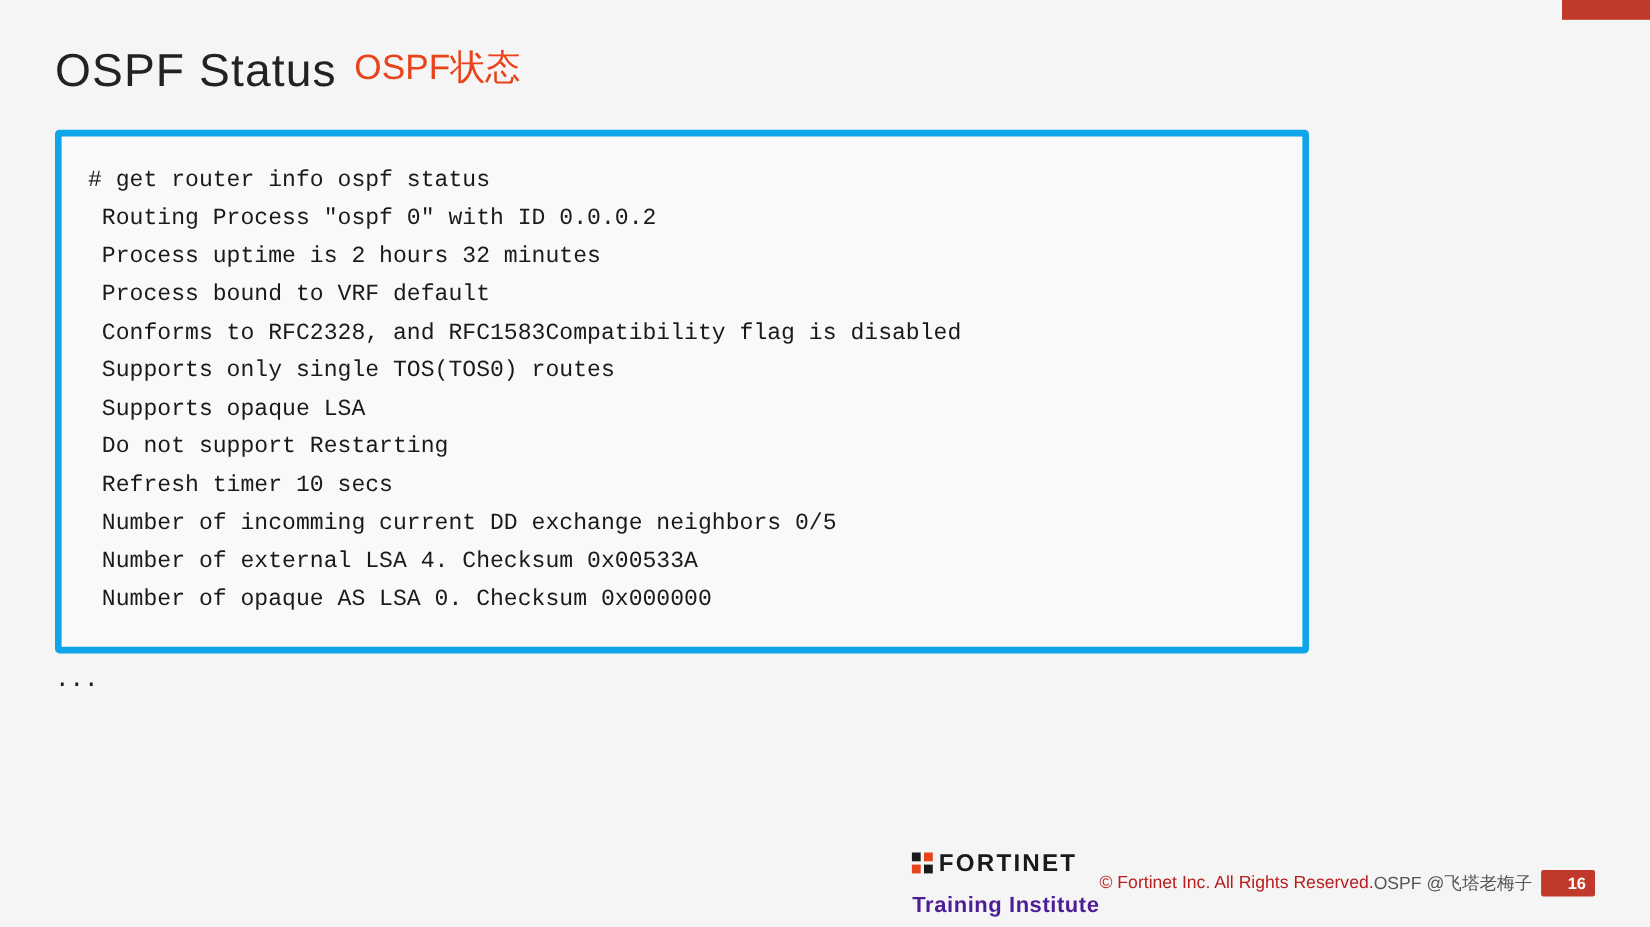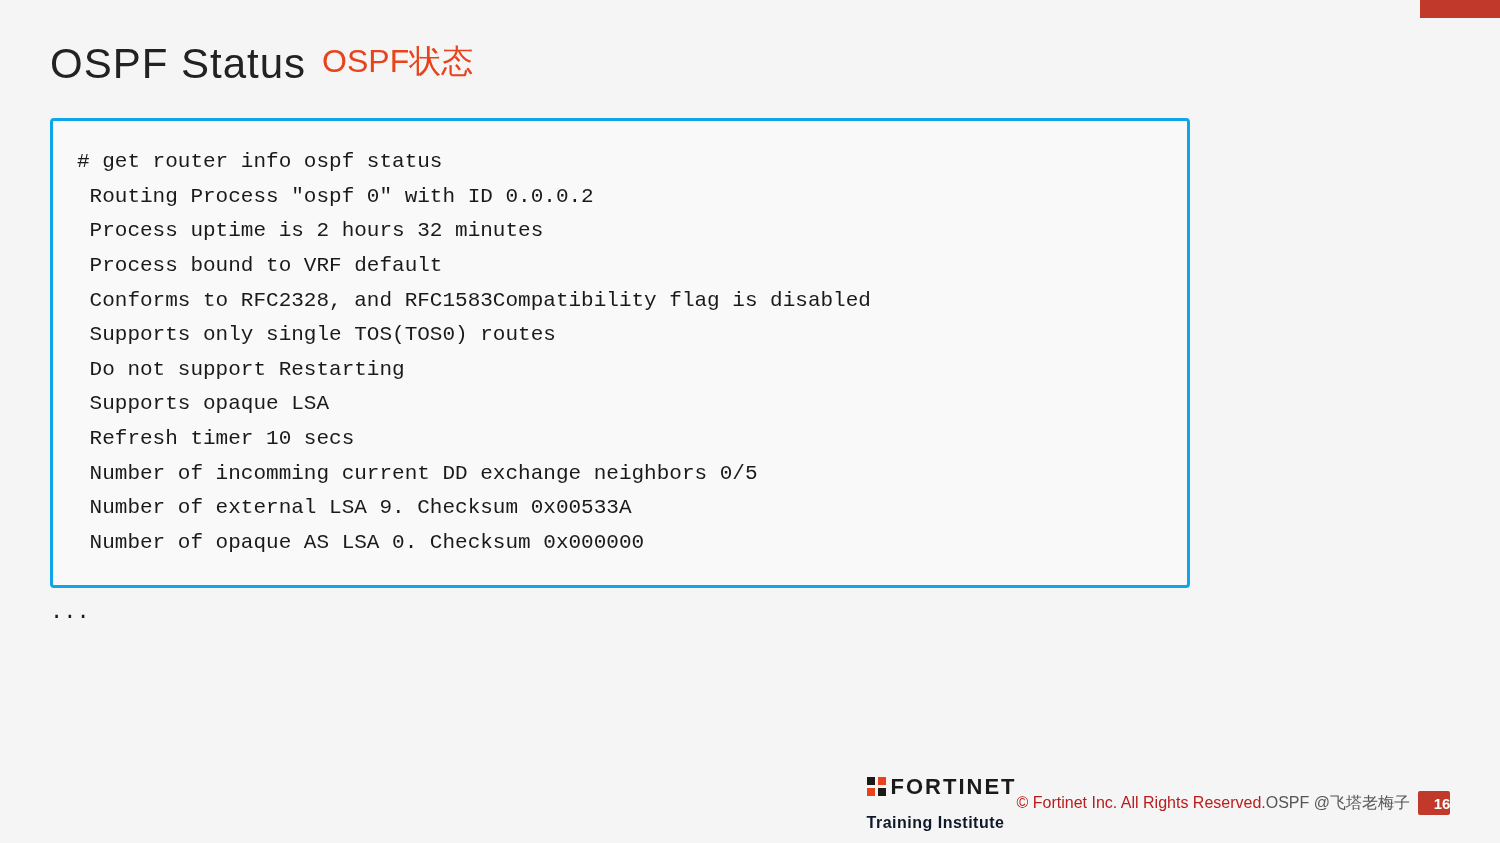--- a/index.html
+++ b/index.html
@@ -41,21 +41,21 @@
     }
 
     .title-chinese {
       font-size: 32px;
       color: #e8431a;
       font-weight: 500;
     }
 
     .code-block {
       background: #f9f9f9;
-      border: 3px solid #0ea5e9;
+      border: 6px solid #0ea5e9;
       border-radius: 4px;
       padding: 24px 28px 24px 24px;
       font-family: 'Courier New', Courier, monospace;
       font-size: 21px;
       line-height: 1.65;
       color: #1a1a1a;
       width: 1140px;
     }
 
     .code-line {
@@ -97,22 +97,22 @@
 
     .logo-text {
       font-size: 22px;
       font-weight: 900;
       color: #1a1a1a;
       letter-spacing: 2px;
       font-family: Arial, sans-serif;
     }
 
     .training-institute {
-      font-size: 16px;
-      color: #0f172a;
+      font-size: 20px;
+      color: #4c1d95;
       font-weight: 600;
       letter-spacing: 0.5px;
       margin-top: 12px;
     }
 
     .footer-center {
       font-size: 16px;
       color: #b91c1c;
     }
 
@@ -122,21 +122,21 @@
       gap: 8px;
       font-size: 16px;
       color: #555;
     }
 
     .page-number-badge {
       background: #c0392b;
       color: white;
       font-size: 15px;
       font-weight: 700;
-      width: 32px;
+      width: 49px;
       height: 24px;
       display: flex;
       align-items: center;
       justify-content: center;
       border-radius: 2px;
       padding-left: 16px;
     }
 
     
     .logo-squares {
@@ -169,25 +169,25 @@
   </div>
 
   <div class="code-block">
     <div id="code-lines-container">
         <span class="code-line"># get router info ospf status</span>
         <span class="code-line"> Routing Process "ospf 0" with ID 0.0.0.2</span>
         <span class="code-line"> Process uptime is 2 hours 32 minutes</span>
         <span class="code-line"> Process bound to VRF default</span>
         <span class="code-line"> Conforms to RFC2328, and RFC1583Compatibility flag is disabled</span>
         <span class="code-line"> Supports only single TOS(TOS0) routes</span>
+        <span class="code-line"> Supports opaque LSA</span>
         <span class="code-line"> Do not support Restarting</span>
-        <span class="code-line"> Supports opaque LSA</span>
         <span class="code-line"> Refresh timer 10 secs</span>
         <span class="code-line"> Number of incomming current DD exchange neighbors 0/5</span>
-        <span class="code-line"> Number of external LSA 9. Checksum 0x00533A</span>
+        <span class="code-line"> Number of external LSA 4. Checksum 0x00533A</span>
         <span class="code-line"> Number of opaque AS LSA 0. Checksum 0x000000</span>
       </div>
   </div>
 
   <div class="ellipsis">...</div>
 
 </div>
 
 <div class="footer">
   <div class="footer-left">

